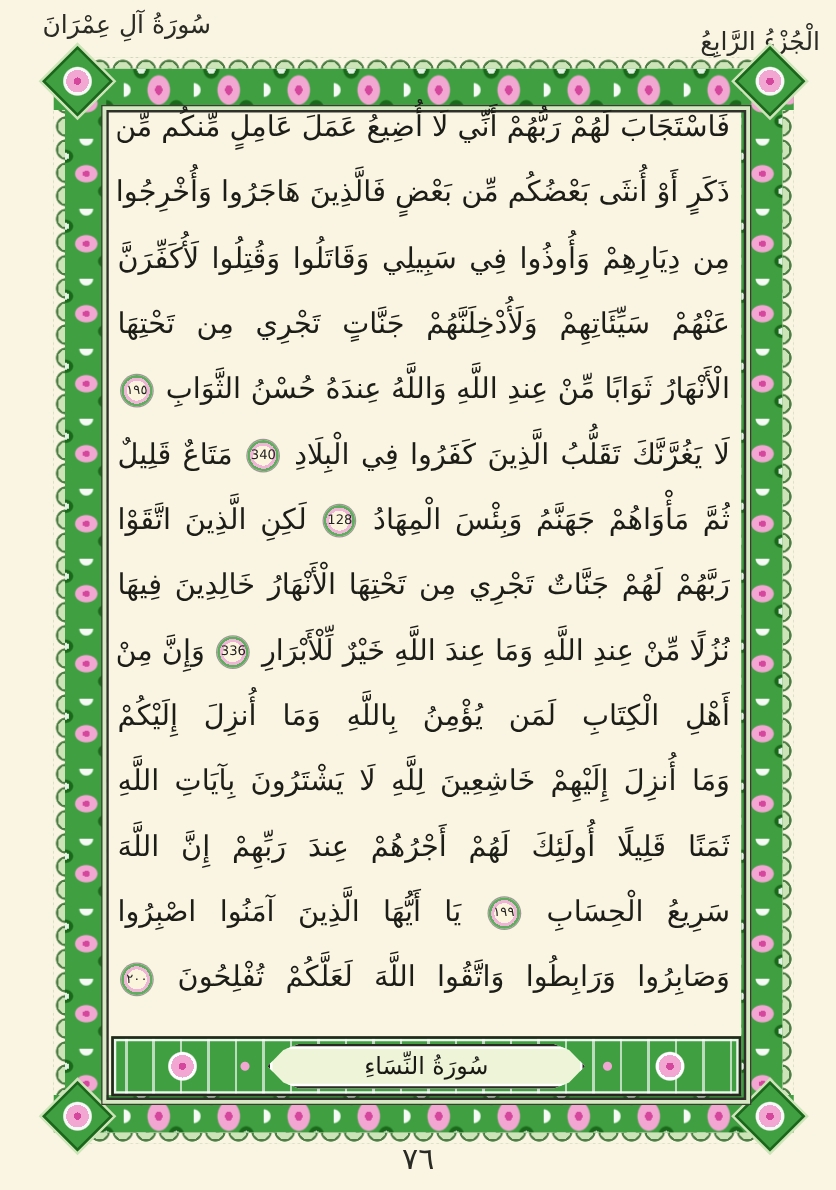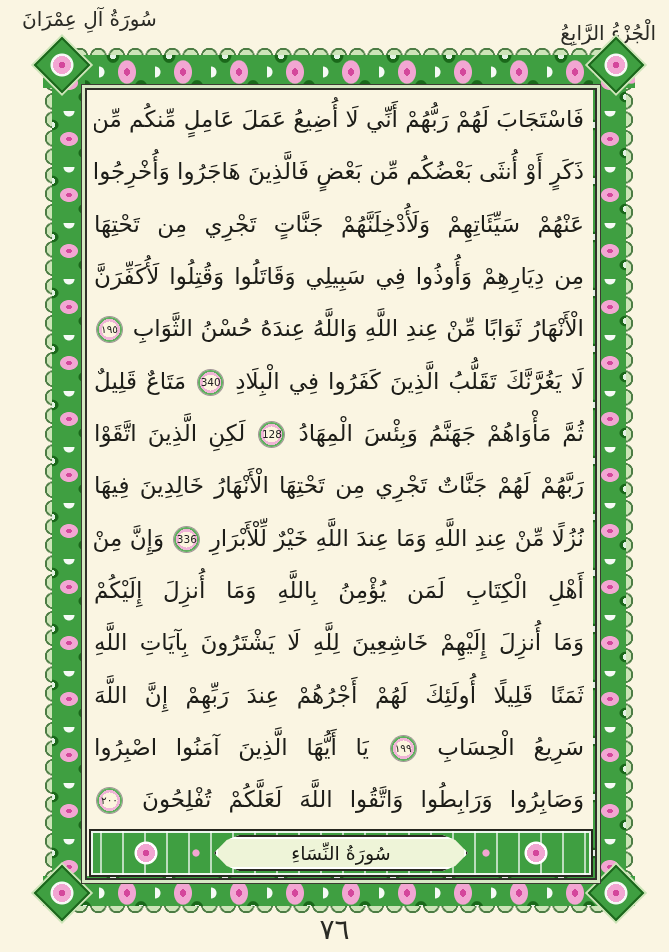--- a/index.html
+++ b/index.html
@@ -15,21 +15,21 @@
   .page{
     position:relative;width:669px;height:952px;overflow:hidden;
     background:var(--bg);
     font-family:"DejaVu Sans",sans-serif;
     color:var(--ink);
   }
   .abs{position:absolute;}
 
   
   .header-label{font-size:20px;color:#2a2a24;white-space:nowrap;}
-  .header-surah{left:22px;top:7px;}
+  .header-surah{left:34px;top:7px;}
   .header-juz{right:13px;top:21px;}
 
   
   .band{background-color:var(--green);}
   .band-h{
     background-image:
       radial-gradient(10px 13px at 28px 17px, var(--magenta) 0 3px, var(--pink) 3px 8.5px, rgba(0,0,0,0) 9.5px),
       radial-gradient(9px 9px at 0px 17px, rgba(255,255,255,.95) 0 5px, rgba(0,0,0,0) 6px),
       radial-gradient(14px 17px at 14px 0px, rgba(255,255,255,.85) 0 3.5px, rgba(22,98,22,.9) 3.5px 6px, rgba(0,0,0,0) 7px),
       radial-gradient(14px 17px at 42px 33px, rgba(255,255,255,.85) 0 3.5px, rgba(22,98,22,.9) 3.5px 6px, rgba(0,0,0,0) 7px);
@@ -80,21 +80,21 @@
   .inner-frame{
     left:85px;top:88px;width:508px;height:788px;
     border:2px solid #30302a;
     outline:3px solid #d7e8c4;
     box-shadow:0 0 0 4px #3c3c32;
     pointer-events:none;
   }
 
   
   .text-block{
-    left:94px;top:93px;width:490px;height:733px;
+    left:94px;top:76px;width:490px;height:733px;
     direction:rtl;
   }
   .quran-line{
     height:52.35px;line-height:52.35px;
     font-size:23px;letter-spacing:0;
     text-align:justify;text-align-last:justify;
     white-space:nowrap;overflow:hidden;
     color:var(--ink);
   }
   .ayah-badge{
@@ -124,21 +124,21 @@
     position:absolute;left:50%;top:50%;transform:translate(-50%,-50%);
     width:254px;height:36px;
     background:#eef4d8;
     box-shadow:inset 0 0 0 2px #2a2a22, inset 0 0 0 4px #ffffff;
     clip-path:polygon(0% 50%,5% 14%,10% 0%,90% 0%,95% 14%,100% 50%,95% 86%,90% 100%,10% 100%,5% 86%);
     display:flex;align-items:center;justify-content:center;
   }
   .cartouche-title{font-size:19px;color:#191914;white-space:nowrap;}
 
   
-  .page-number{left:0;right:0;top:913px;text-align:center;font-size:28px;color:#2a2a24;}
+  .page-number{left:0;right:0;top:913px;text-align:center;font-size:24px;color:#2a2a24;}
 </style>
 </head>
 <body>
 
 <div class="page">
 
   <div class="abs header-label header-surah">سُورَةُ آلِ عِمْرَانَ</div>
   <div class="abs header-label header-juz">الْجُزْءُ الرَّابِعُ</div>
 
   <div class="abs scallop scallop-top"></div>
@@ -152,22 +152,22 @@
   <div class="abs corner corner-tl"></div>
   <div class="abs corner corner-tr"></div>
   <div class="abs corner corner-bl"></div>
   <div class="abs corner corner-br"></div>
 
   <div class="abs inner-frame"></div>
 
   <div class="abs text-block">
       <div class="quran-line">فَاسْتَجَابَ لَهُمْ رَبُّهُمْ أَنِّي لَا أُضِيعُ عَمَلَ عَامِلٍ مِّنكُم مِّن</div>
       <div class="quran-line">ذَكَرٍ أَوْ أُنثَى بَعْضُكُم مِّن بَعْضٍ فَالَّذِينَ هَاجَرُوا وَأُخْرِجُوا</div>
+      <div class="quran-line">مِن دِيَارِهِمْ وَأُوذُوا فِي سَبِيلِي وَقَاتَلُوا وَقُتِلُوا لَأُكَفِّرَنَّ</div>
       <div class="quran-line">عَنْهُمْ سَيِّئَاتِهِمْ وَلَأُدْخِلَنَّهُمْ جَنَّاتٍ تَجْرِي مِن تَحْتِهَا</div>
-      <div class="quran-line">مِن دِيَارِهِمْ وَأُوذُوا فِي سَبِيلِي وَقَاتَلُوا وَقُتِلُوا لَأُكَفِّرَنَّ</div>
       <div class="quran-line">الْأَنْهَارُ ثَوَابًا مِّنْ عِندِ اللَّهِ وَاللَّهُ عِندَهُ حُسْنُ الثَّوَابِ <span class="ayah-badge">١٩٥</span></div>
       <div class="quran-line">لَا يَغُرَّنَّكَ تَقَلُّبُ الَّذِينَ كَفَرُوا فِي الْبِلَادِ <span class="ayah-badge">340</span> مَتَاعٌ قَلِيلٌ</div>
       <div class="quran-line">ثُمَّ مَأْوَاهُمْ جَهَنَّمُ وَبِئْسَ الْمِهَادُ <span class="ayah-badge">128</span> لَكِنِ الَّذِينَ اتَّقَوْا</div>
       <div class="quran-line">رَبَّهُمْ لَهُمْ جَنَّاتٌ تَجْرِي مِن تَحْتِهَا الْأَنْهَارُ خَالِدِينَ فِيهَا</div>
       <div class="quran-line">نُزُلًا مِّنْ عِندِ اللَّهِ وَمَا عِندَ اللَّهِ خَيْرٌ لِّلْأَبْرَارِ <span class="ayah-badge">336</span> وَإِنَّ مِنْ</div>
       <div class="quran-line">أَهْلِ الْكِتَابِ لَمَن يُؤْمِنُ بِاللَّهِ وَمَا أُنزِلَ إِلَيْكُمْ</div>
       <div class="quran-line">وَمَا أُنزِلَ إِلَيْهِمْ خَاشِعِينَ لِلَّهِ لَا يَشْتَرُونَ بِآيَاتِ اللَّهِ</div>
       <div class="quran-line">ثَمَنًا قَلِيلًا أُولَئِكَ لَهُمْ أَجْرُهُمْ عِندَ رَبِّهِمْ إِنَّ اللَّهَ</div>
       <div class="quran-line">سَرِيعُ الْحِسَابِ <span class="ayah-badge">١٩٩</span> يَا أَيُّهَا الَّذِينَ آمَنُوا اصْبِرُوا</div>
       <div class="quran-line">وَصَابِرُوا وَرَابِطُوا وَاتَّقُوا اللَّهَ لَعَلَّكُمْ تُفْلِحُونَ <span class="ayah-badge">٢٠٠</span></div>

